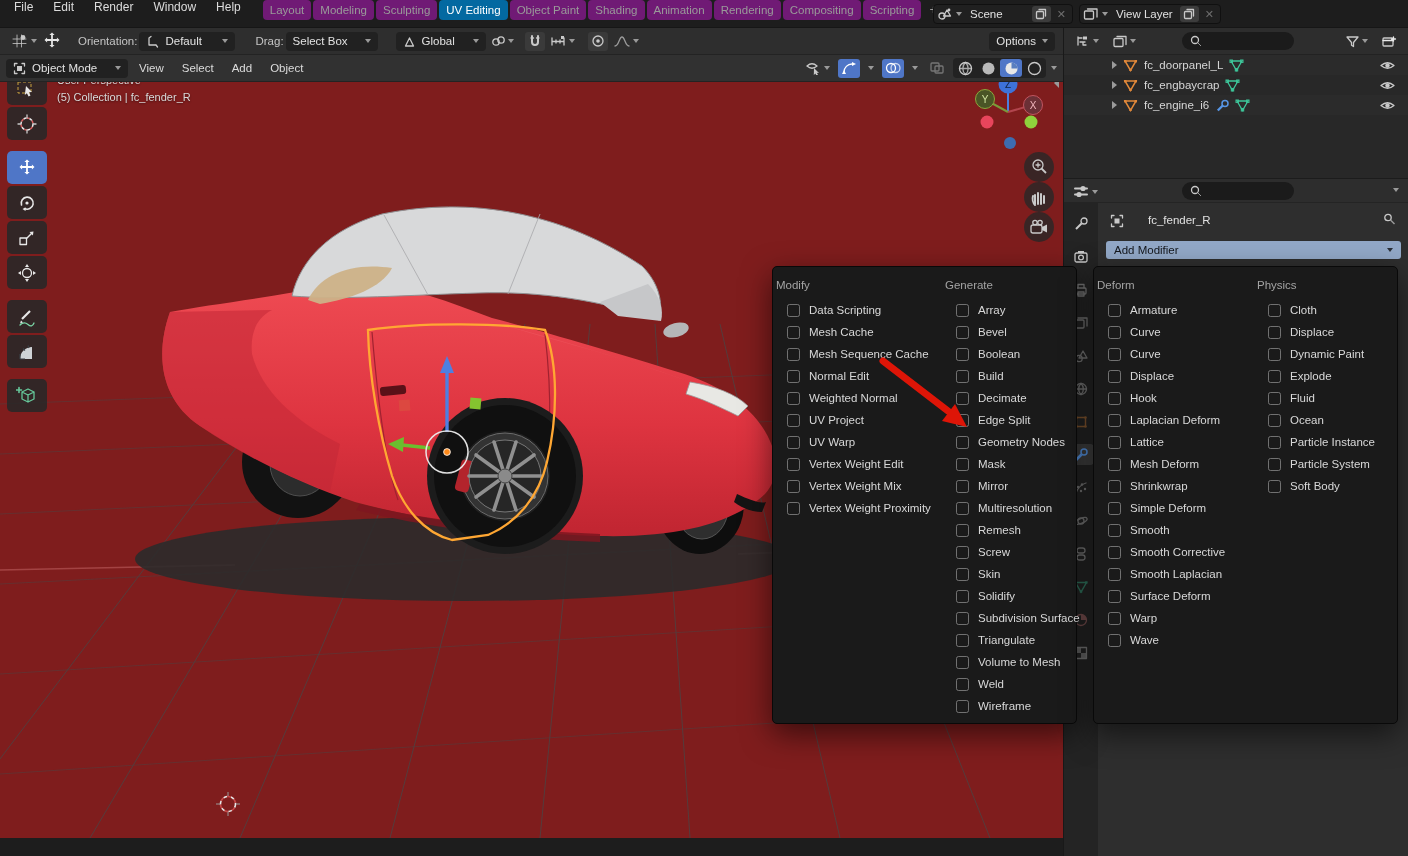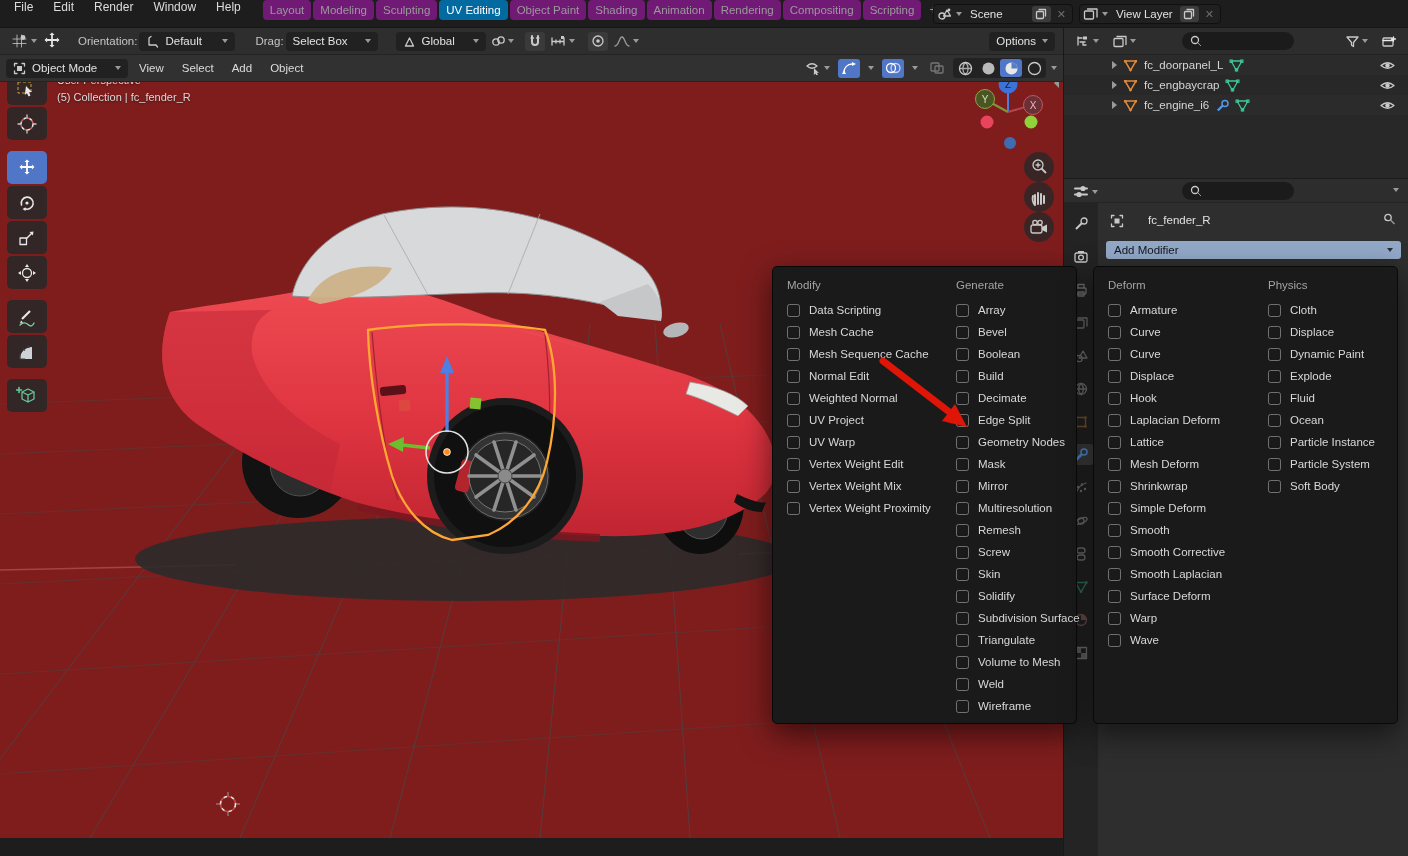--- a/index.html
+++ b/index.html
@@ -62,21 +62,21 @@
 .tab-i.bright{opacity:1}
 .tab-i.active{background:#3f3f3f;opacity:1}
 .props-content{position:absolute;left:34px;top:24px;width:311px;height:654px}
 .breadcrumb{display:flex;align-items:flex-start;gap:24px;padding:11px 12px 0 12px;color:#e0e0e0;font-size:11.5px;position:relative}
 .pin{position:absolute;right:12px;top:9px}
 .addmod{margin:13px 8px 0 8px;height:18px;background:#92a8c7;border-radius:3px;display:flex;align-items:center;padding:0 8px;color:#14171c;font-size:11.5px}
 .addmod .chev{border-top-color:#2a2f38;margin-left:auto}
 
 .menu-panel{position:absolute;top:266px;height:458px;background:#1a1a1a;border:1px solid #090909;border-radius:5px;box-shadow:0 10px 30px rgba(0,0,0,.55);display:flex;z-index:50;padding:2px 0}
 .menu-col{display:flex;flex-direction:column}
-.mhead{padding:10px 14px 8px;color:#a3a3a3;font-size:11.5px}
+.mhead{padding:10px 3px 8px;color:#a3a3a3;font-size:11.5px}
 .mrow{height:22px;display:flex;align-items:center;gap:9px;padding:0 8px 0 14px;font-size:11.5px;color:#d8d8d8;white-space:nowrap}
 .mi-ic{width:13px;height:13px;border:1px solid #8f8f8f;border-radius:2.5px;opacity:.75;flex:none}
 .annot{position:absolute;left:845px;top:335px;z-index:60;pointer-events:none}
 </style>
 </head>
 <body>
 
 <div class="topbar">
   <div class="menubar">
 

